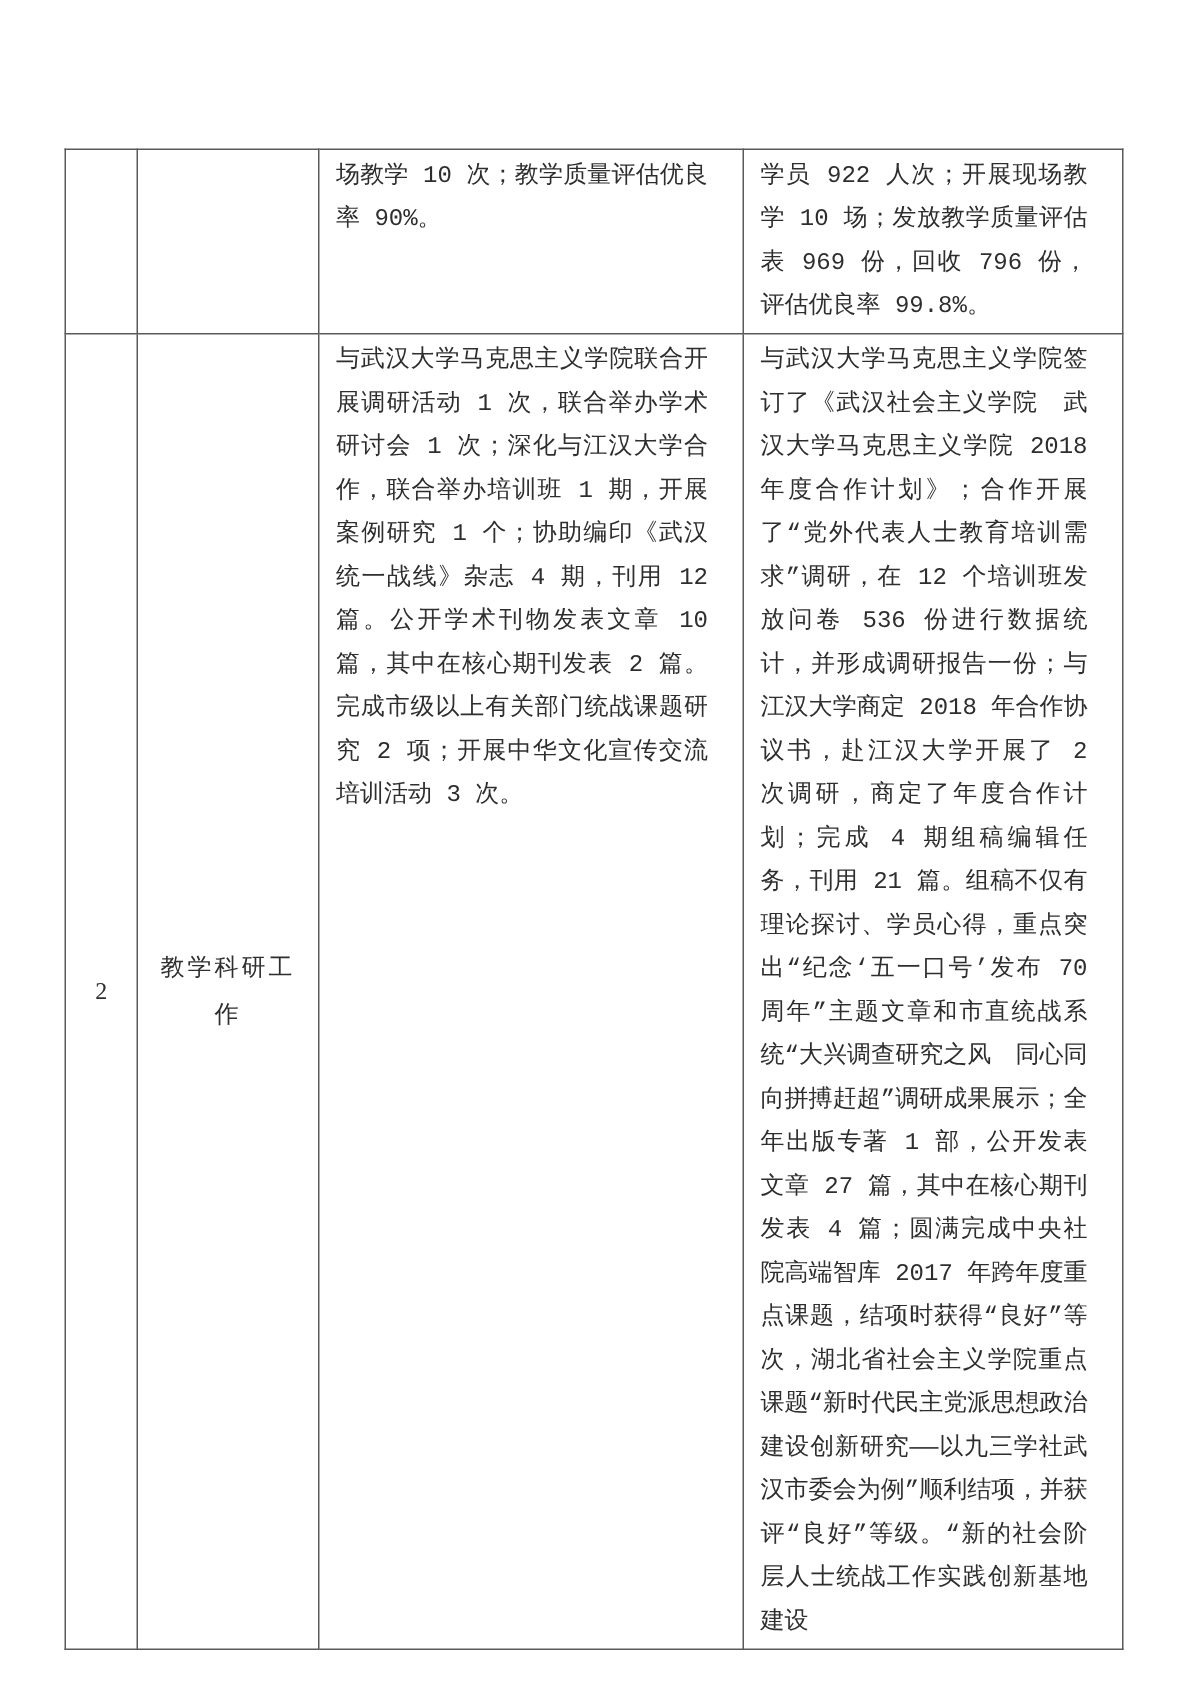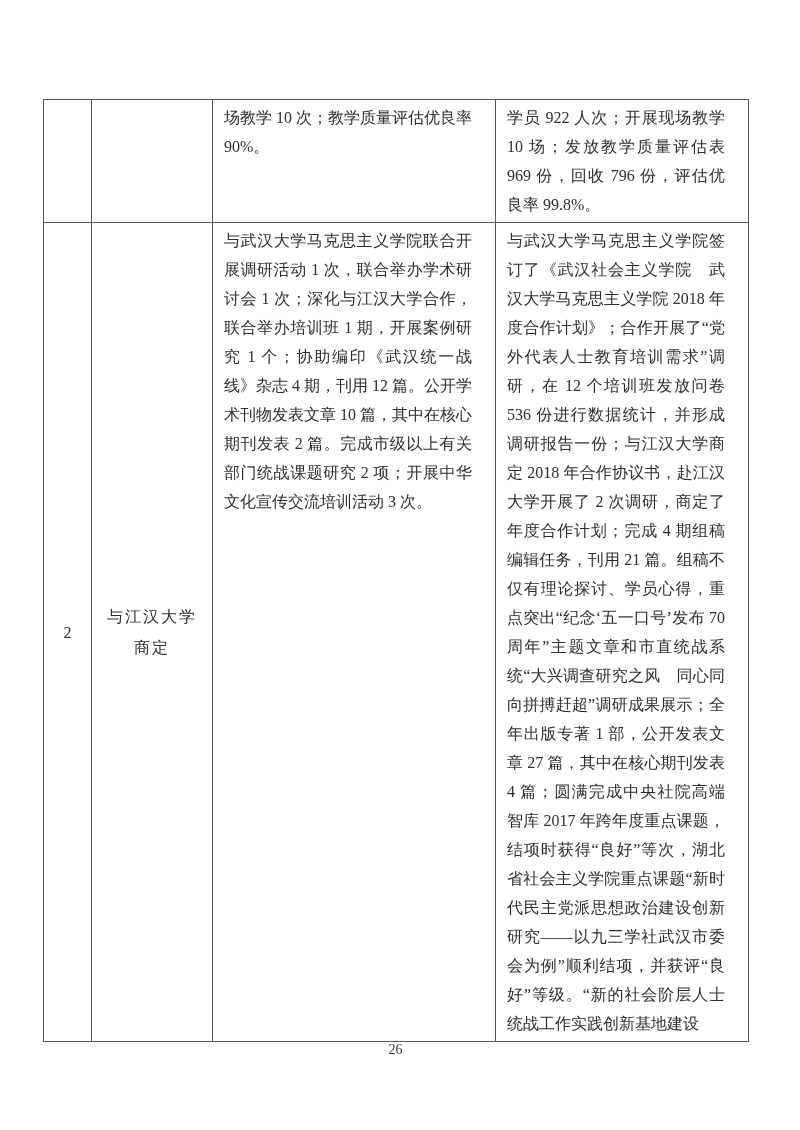--- a/index.html
+++ b/index.html
@@ -37,20 +37,21 @@
   }
   td.c-category {
     text-align: center;
     vertical-align: middle;
   }
   td.c-text {
     vertical-align: top;
     padding: 3px 23px 3px 11px;
     text-align: justify;
     text-justify: inter-character;
+    font-family: Liberation Mono, monospace;
   }
   tr.row-continued td {
     height: 108px;
   }
   tr.row-main td {
     height: 790px;
     margin-left: 48px;
   }
   .category-inner {
     width: 92px;
@@ -84,23 +85,22 @@
     <tbody>
       <tr class="row-continued">
         <td class="c-index"></td>
         <td class="c-category"></td>
         <td class="c-text">场教学 10 次；教学质量评估优良率 90%。</td>
         <td class="c-text">学员 922 人次；开展现场教学 10 场；发放教学质量评估表 969 份，回收 796 份，评估优良率 99.8%。</td>
       </tr>
       <tr class="row-main">
         <td class="c-index">2</td>
         <td class="c-category">
-          <div class="category-inner">与江汉大学商定</div>
+          <div class="category-inner">教学科研工作</div>
         </td>
         <td class="c-text">与武汉大学马克思主义学院联合开展调研活动 1 次，联合举办学术研讨会 1 次；深化与江汉大学合作，联合举办培训班 1 期，开展案例研究 1 个；协助编印《武汉统一战线》杂志 4 期，刊用 12 篇。公开学术刊物发表文章 10 篇，其中在核心期刊发表 2 篇。完成市级以上有关部门统战课题研究 2 项；开展中华文化宣传交流培训活动 3 次。</td>
         <td class="c-text">与武汉大学马克思主义学院签订了《武汉社会主义学院　武汉大学马克思主义学院 2018 年度合作计划》；合作开展了“党外代表人士教育培训需求”调研，在 12 个培训班发放问卷 536 份进行数据统计，并形成调研报告一份；与江汉大学商定 2018 年合作协议书，赴江汉大学开展了 2 次调研，商定了年度合作计划；完成 4 期组稿编辑任务，刊用 21 篇。组稿不仅有理论探讨、学员心得，重点突出“纪念‘五一口号’发布 70 周年”主题文章和市直统战系统“大兴调查研究之风　同心同向拼搏赶超”调研成果展示；全年出版专著 1 部，公开发表文章 27 篇，其中在核心期刊发表 4 篇；圆满完成中央社院高端智库 2017 年跨年度重点课题，结项时获得“良好”等次，湖北省社会主义学院重点课题“新时代民主党派思想政治建设创新研究——以九三学社武汉市委会为例”顺利结项，并获评“良好”等级。“新的社会阶层人士统战工作实践创新基地建设</td>
       </tr>
     </tbody>
   </table>
 
-  <div class="page-number">26</div>
 
 </div>
 
 </body></html>

